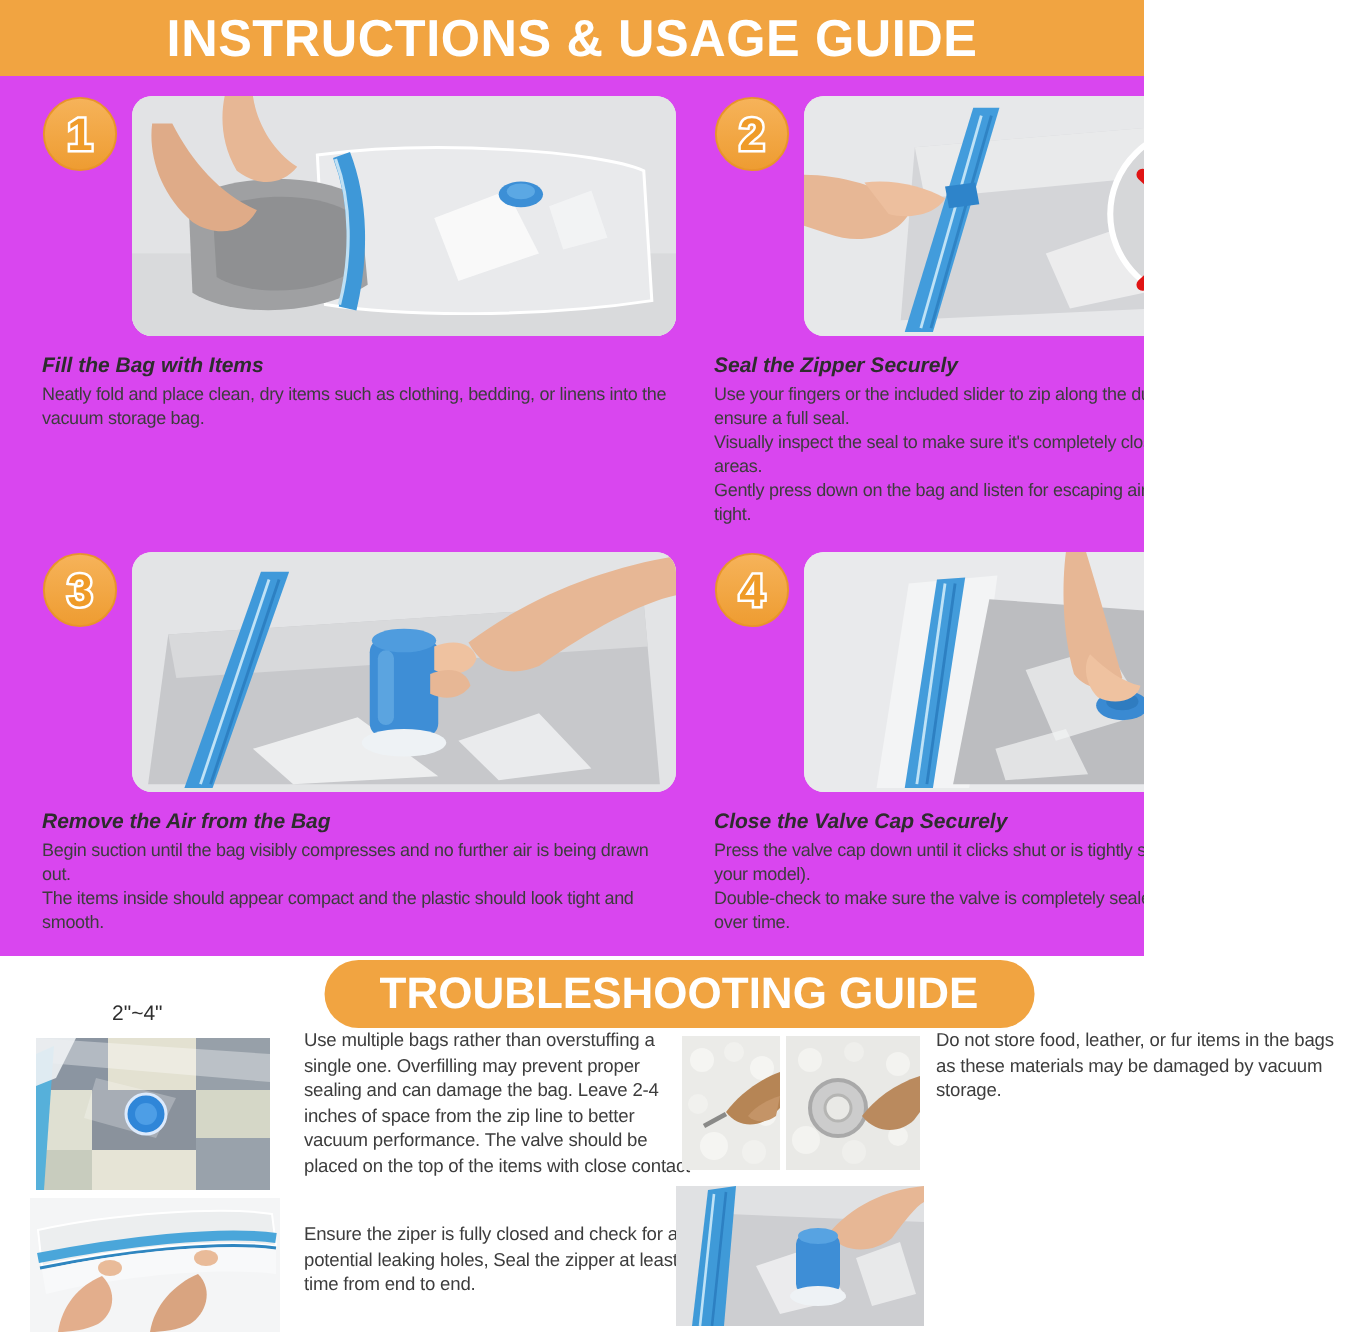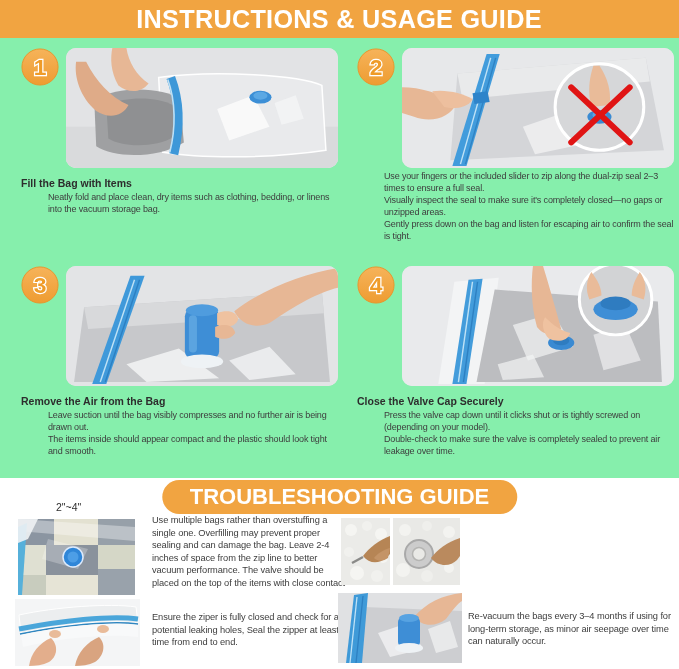--- a/index.html
+++ b/index.html
@@ -1,42 +1,42 @@
 <!DOCTYPE html>
 <html><head>
 <meta charset="utf-8">
 <style>
   * { box-sizing: border-box; margin: 0; padding: 0; }
   html,body { width:679px; height:669px; }
   body {
     font-family: "Liberation Sans", "DejaVu Sans", sans-serif;
     background:#ffffff; color:#3c3c3c; overflow:hidden; position:relative;
   }
-  .page { position:relative; width:679px; height:669px; background:#86efac; }
+  .page { position:relative; width:572px; height:669px; background:#d946ef; }
 
   
   .header { height:38px; background:#F1A441; display:flex; align-items:center; justify-content:center; }
   .header-title { color:#ffffff; font-size:26px; font-weight:bold; letter-spacing:.3px; transform:scaleX(.97); white-space:nowrap; }
 
   
   .steps {
     display:grid; grid-template-columns:322px 322px; column-gap:14px;
     padding:8px 0 0 18px; height:440px; overflow:hidden;
   }
   .step { position:relative; }
   .step-top { position:relative; height:124px; }
   .badge { position:absolute; left:3px; top:2px; width:38px; height:38px; }
   .photo {
     position:absolute; left:48px; top:2px; right:2px; height:120px;
     border-radius:10px; overflow:hidden; background:#e4e5e7;
   }
   .photo svg { width:100%; height:100%; display:block; }
-  .step-heading { font-size:10.5px; font-weight:bold; color:#2d2d2d; margin:7px 0 2px 3px; }
+  .step-heading { font-size:10.5px; font-weight:bold; color:#2d2d2d; margin:7px 0 2px 3px;font-style:italic; }
   .step-body { margin-left:3px; width:318px; }
-  .step-body p { font-size:9px; line-height:12px; letter-spacing:-.15px; color:#3d3d3d;margin-left:27px; }
+  .step-body p { font-size:9px; line-height:12px; letter-spacing:-.15px; color:#3d3d3d; }
 
   
   .ts { position:absolute; left:0; top:478px; width:679px; height:191px; background:#fff; }
   .ts-pill {
     position:absolute; left:50%; top:2px; transform:translateX(-50%);
     background:#F1A441; color:#fff; font-weight:bold; font-size:22px;
     height:34px; line-height:34px; padding:0 28px; border-radius:18px; white-space:nowrap;
   }
   .ts-size-label { position:absolute; left:56px; top:23px; font-size:10.5px; color:#2e2e2e; }
   .ts-img { position:absolute; overflow:hidden; }
@@ -126,20 +126,21 @@
             <path d="M30 44 C44 42,60 46,70 52 C66 60,52 63,42 60 Z" fill="#edbf9e"></path>
             <circle cx="196" cy="60" r="44" fill="#d6d7d9" stroke="#ffffff" stroke-width="3"></circle>
             <path d="M196 18 C204 30,208 44,206 58 L188 60 C184 44,186 30,190 18 Z" fill="#e9bb99"></path>
             <ellipse cx="196" cy="70" rx="12" ry="7" fill="#3a8ad2"></ellipse>
             <ellipse cx="196" cy="68" rx="7" ry="4" fill="#5aa6e4"></ellipse>
             <line x1="168" y1="40" x2="226" y2="96" stroke="#e01414" stroke-width="6" stroke-linecap="round"></line>
             <line x1="226" y1="40" x2="168" y2="96" stroke="#e01414" stroke-width="6" stroke-linecap="round"></line>
           </svg>
         </div>
       </div>
+      <h3 class="step-heading">Seal the Zipper Securely</h3>
       <div class="step-body">
         <p>Use your fingers or the included slider to zip along the dual-zip seal 2–3 times to ensure a full seal.</p>
         <p>Visually inspect the seal to make sure it's completely closed—no gaps or unzipped areas.</p>
         <p>Gently press down on the bag and listen for escaping air to confirm the seal is tight.</p>
       </div>
     </section>
 
     <section class="step">
       <div class="step-top">
         <svg class="badge" viewBox="0 0 40 40">
@@ -167,21 +168,21 @@
             <ellipse cx="135" cy="45" rx="16" ry="6" fill="#4f9cde"></ellipse>
             <rect x="122" y="50" width="8" height="38" rx="4" fill="#63aae2" opacity=".8"></rect>
             <ellipse cx="135" cy="97" rx="21" ry="7" fill="#eef2f5"></ellipse>
             <path d="M150 48 C160 44,169 46,171 54 C169 62,158 64,150 60 Z" fill="#efc2a0"></path>
             <path d="M148 62 C158 58,166 60,168 68 C164 74,156 76,148 72 Z" fill="#e7b795"></path>
           </svg>
         </div>
       </div>
       <h3 class="step-heading">Remove the Air from the Bag</h3>
       <div class="step-body">
-        <p>Leave suction until the bag visibly compresses and no further air is being drawn out.</p>
+        <p>Begin suction until the bag visibly compresses and no further air is being drawn out.</p>
         <p>The items inside should appear compact and the plastic should look tight and smooth.</p>
 
       </div>
     </section>
 
     <section class="step">
       <div class="step-top">
         <svg class="badge" viewBox="0 0 40 40">
           <defs>
               <linearGradient id="g4" x1="0" y1="0" x2="0" y2="1">
@@ -314,19 +315,17 @@
         <path d="M19 4 L12 70" stroke="#bfe2f6" stroke-width="1.3"></path>
         <path d="M25 3 L18 70" stroke="#2d80c2" stroke-width="1.3"></path>
         <path d="M124 0 C104 2,88 10,76 24 C84 34,98 34,108 26 C114 18,120 10,124 8 Z" fill="#e7b795"></path>
         <rect x="60" y="24" width="22" height="30" rx="5" fill="#3e8ed6"></rect>
         <ellipse cx="71" cy="25" rx="10" ry="4" fill="#57a3e2"></ellipse>
         <ellipse cx="71" cy="55" rx="14" ry="5" fill="#eef2f5"></ellipse>
       </svg>
     </div>
 
     <div class="tip tip-3">
-    </div>
-
-    <div class="tip tip-4">
-      <p>Re-vacuum the bags every 3–4 months if using for long-term storage, as minor air seepage over time can naturally occur.</p>
-    </div>
+      <p>Do not store food, leather, or fur items in the bags as these materials may be damaged by vacuum storage.</p>
+    </div>
+
   </div>
 </div>
 
 </body></html>

